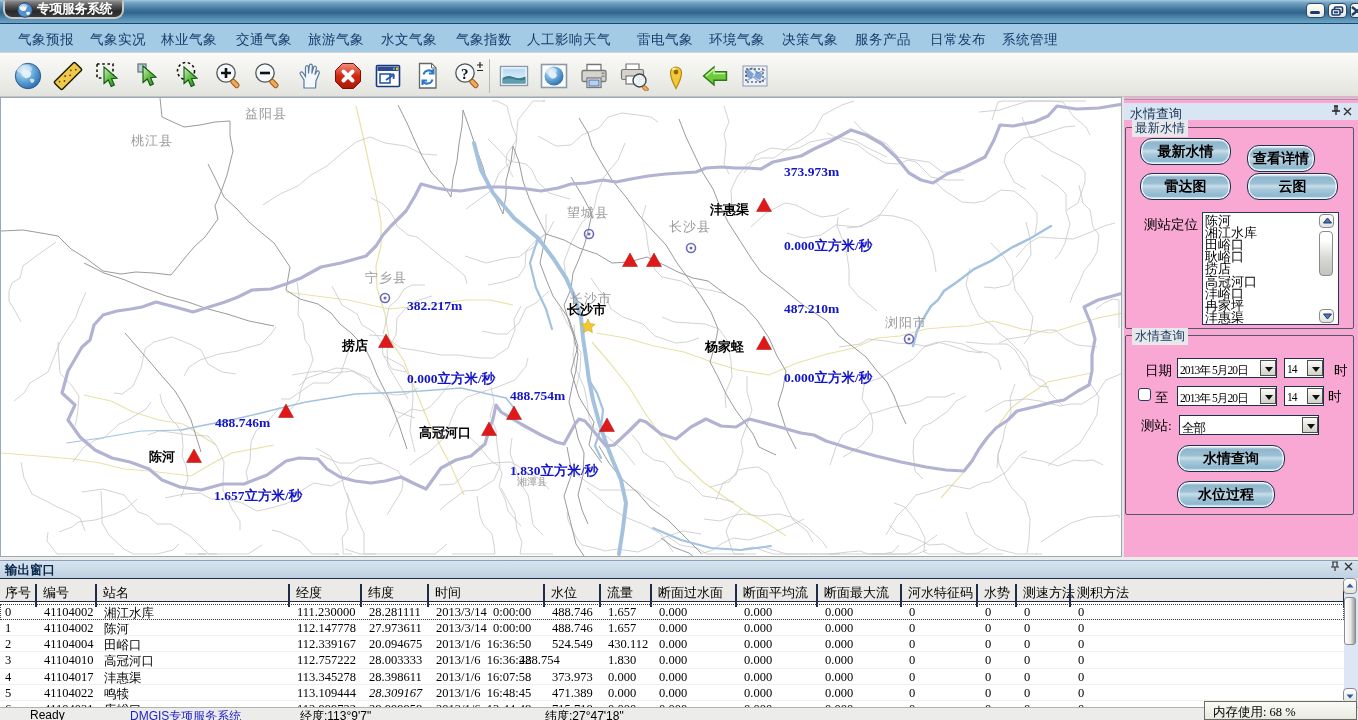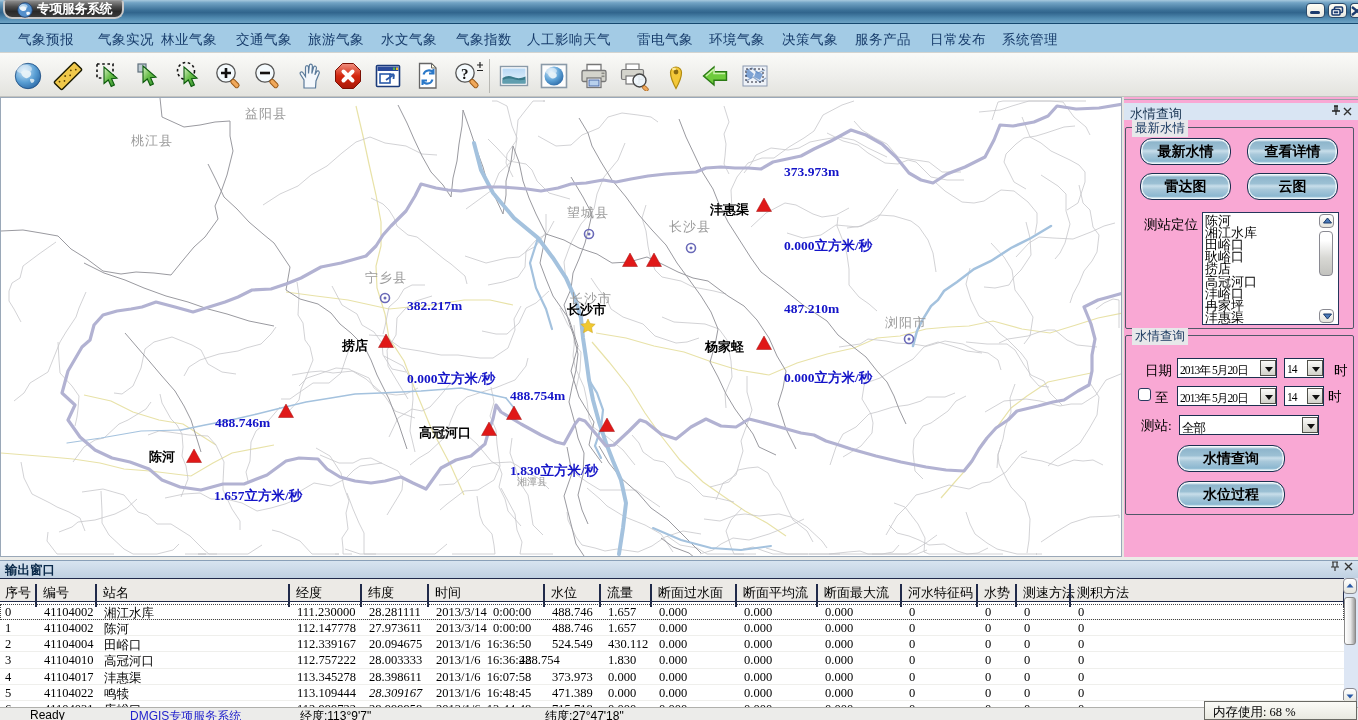--- a/index.html
+++ b/index.html
@@ -93,21 +93,21 @@
       </svg>
     </div>
 <div class="winbtn" style="left:1350px; width:8px; border-right:none; border-radius:4px 0 0 4px;">
       <svg width="8" height="10" viewBox="0 0 8 10">
         <path d="M1 1 L11 9 M11 1 L1 9" stroke="#1a3a6e" stroke-width="2.4"></path>
       </svg>
     </div>
 
 <div id="menubar">
       <span style="left: 18px;">气象预报</span>
-      <span style="left: 90px; margin-left: 8px;">气象实况</span>
+      <span style="left: 90px;">气象实况</span>
       <span style="left: 161px;">林业气象</span>
       <span style="left: 236px;">交通气象</span>
       <span style="left: 308px;">旅游气象</span>
       <span style="left: 381px;">水文气象</span>
       <span style="left: 456px;">气象指数</span>
       <span style="left: 527px;">人工影响天气</span>
       <span style="left: 637px;">雷电气象</span>
       <span style="left: 709px;">环境气象</span>
       <span style="left: 782px;">决策气象</span>
       <span style="left: 855px;">服务产品</span>
@@ -466,21 +466,21 @@
   <svg style="position:absolute; right:17px; top:8px;" width="10" height="11" viewBox="0 0 10 11">
         <path d="M3 1 h4 M4 1 v5 M6 1 v5 M1 6 h8 M5 6 v4" stroke="#222" stroke-width="1.3" fill="none"></path>
       </svg>
   <svg style="position:absolute; right:6px; top:10px;" width="9" height="9" viewBox="0 0 9 9">
         <path d="M1 1 L8 8 M8 1 L1 8" stroke="#333" stroke-width="1.4"></path>
       </svg>
   <div class="grpbox" style="left:1px; top:30px; width:229px; height:202px;">
     <div class="grplbl">最新水情</div>
   </div>
   <div class="blubtn" style="left:16px; top:41px; width:91px;">最新水情</div>
-  <div class="blubtn" style="left:123px; top:41px; width:91px;">查看详情</div>
+  <div class="blubtn" style="left:123px; top:48px; width:68px;">查看详情</div>
   <div class="blubtn" style="left:16px; top:76px; width:91px;">雷达图</div>
   <div class="blubtn" style="left:123px; top:76px; width:91px;">云图</div>
   <div class="plbl" style="left:20px; top:119px;">测站定位</div>
   <div id="listbox">陈河<br>湘江水库<br>田峪口<br>耿峪口<br>捞店<br>高冠河口<br>沣峪口<br>冉家坪<br>沣惠渠
     <div class="lbsb">
       <div class="sbbtn" style="top:0;"><svg width="15" height="12" viewBox="0 0 15 12">
               <path d="M7.5 3 L11.5 8 L3.5 8 Z" fill="#4a7ab8" stroke="#1a3a6a" stroke-width="1"></path>
             </svg></div>
       <div class="sbbtn" style="bottom:-1px;"><svg width="15" height="12" viewBox="0 0 15 12">
               <path d="M7.5 9 L11.5 4 L3.5 4 Z" fill="#4a7ab8" stroke="#1a3a6a" stroke-width="1"></path>
@@ -511,21 +511,21 @@
         <span class="txt">14</span>
         <span class="ddbtn"></span>
       </div>
   <div class="plbl" style="left:204px; top:291px;">时</div>
   <div class="plbl" style="left:17px; top:320px;">测站:</div>
   <div class="ddrow" style="left:55px; top:318px; width:140px;">
         <span class="txt" style="font-size:12.5px;">全部</span>
         <span class="ddbtn"></span>
       </div>
   <div class="blubtn" style="left:53px; top:348px; width:108px;">水情查询</div>
-  <div class="blubtn" style="left:53px; top:384px; width:108px;">水位过程</div>
+  <div class="blubtn" style="left:53px; top:384px; width:98px;">水位过程</div>
 </div>
 
 <div id="outwin">
   <div id="outhead">输出窗口</div>
   <svg style="position:absolute; right:18px; top:4px;" width="10" height="11" viewBox="0 0 10 11">
         <path d="M2 1 h6 M3 1 v5 h4 v-5 M1 6 h8 M5 6 v4" stroke="#333" stroke-width="1.2" fill="none"></path>
       </svg>
   <svg style="position:absolute; right:5px; top:5px;" width="9" height="9" viewBox="0 0 9 9">
         <path d="M1 1 L8 8 M8 1 L1 8" stroke="#333" stroke-width="1.4"></path>
       </svg>

